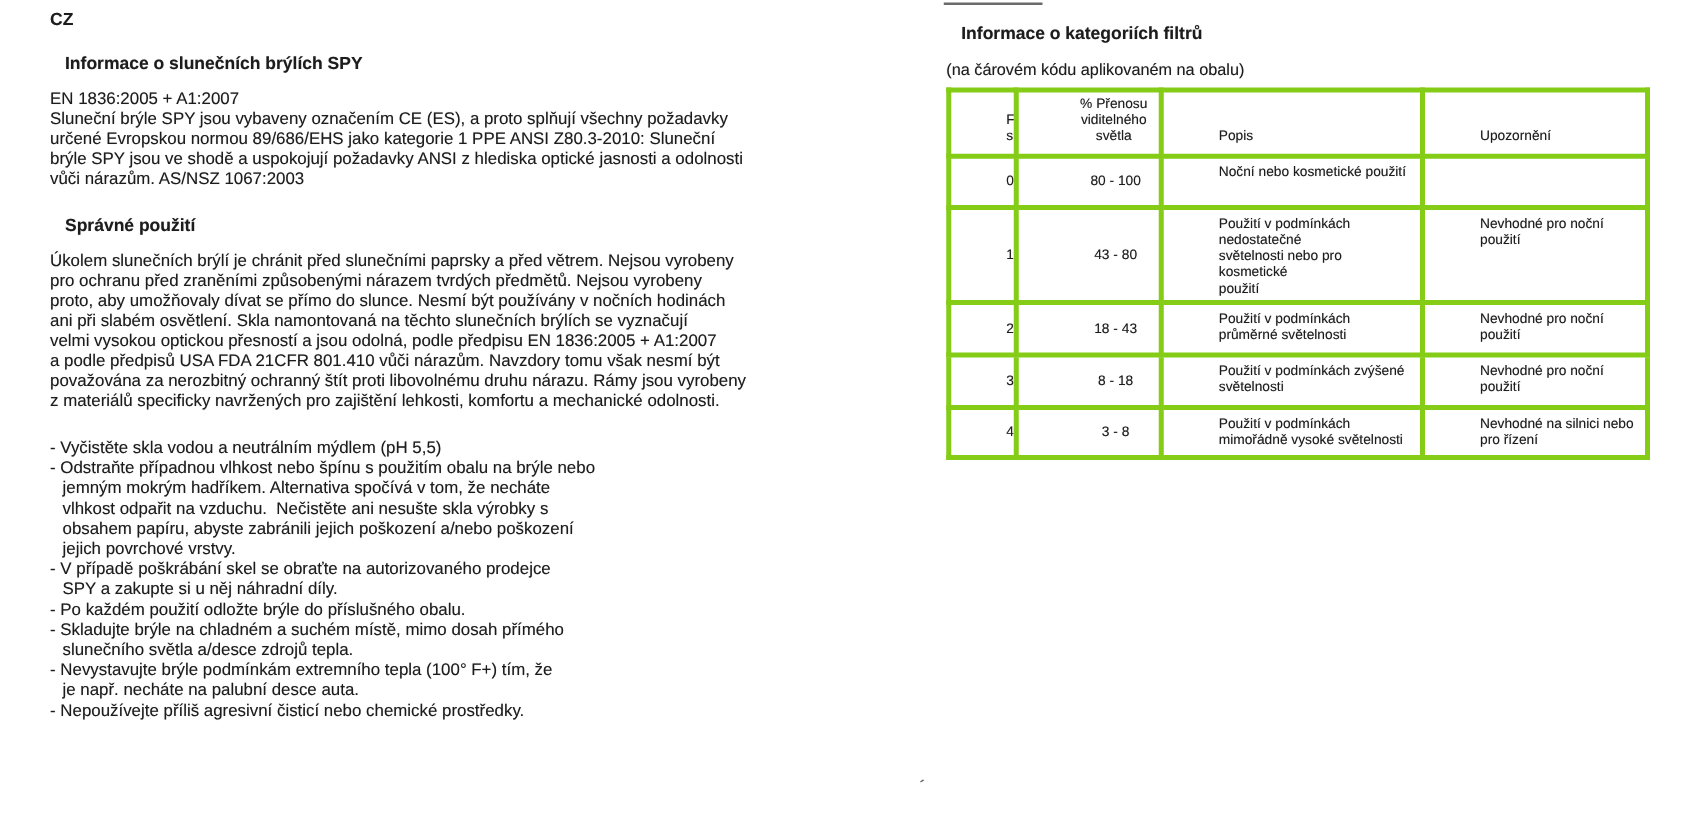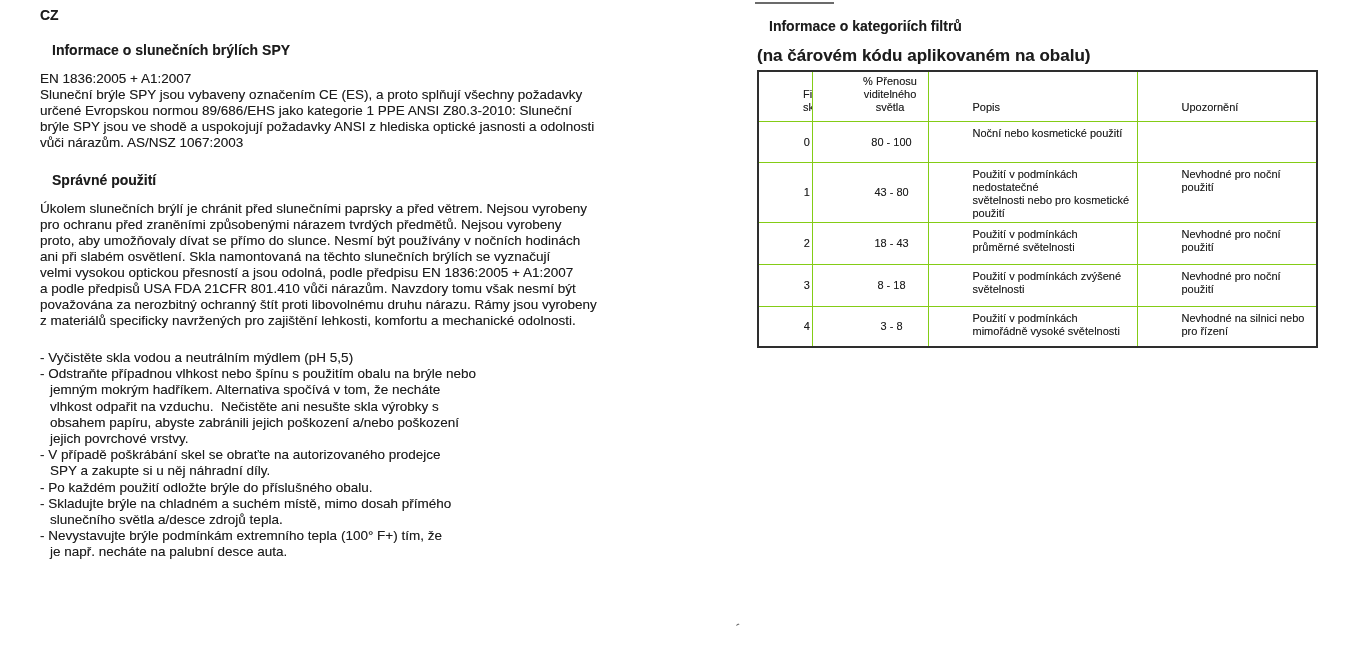--- a/index.html
+++ b/index.html
@@ -26,29 +26,29 @@
   p.body {
     margin: 0; font-size: 13.5px; line-height: 16px;
     white-space: pre-wrap;
   }
   .bullets { font-size: 13.5px; line-height: 16.2px; margin-top: 1px; }
   .bullet { white-space: pre-wrap; padding-left: 10px; text-indent: -10px; }
 
   
   .right-col { position: absolute; left: 757px; top: 6px; width: 606px; }
   .right-col h2.heading { line-height: 17px; }
-  .subtitle { font-size: 17px; line-height: 17px; margin: 0; font-weight: bold; }
+  .subtitle { font-size: 13px; line-height: 17px; margin: 0; }
 
   table.filters {
     border-collapse: collapse; table-layout: fixed;
     width: 559px; margin-top: 6px;
     font-size: 11px; line-height: 13px;
     border: 2px solid #2e2e2e;
   }
-  table.filters th, table.filters td { border: 1px solid #84cc16; overflow: hidden; padding-left: 44px; }
+  table.filters th, table.filters td { border: 4px solid #84cc16; overflow: hidden; padding-left: 44px; }
   table.filters thead tr { height: 43px; }
   table.filters tbody tr:nth-child(1) { height: 41px; }
   table.filters tbody tr:nth-child(2) { height: 43px; }
   table.filters tbody tr:nth-child(3) { height: 42px; }
   table.filters tbody tr:nth-child(4) { height: 42px; }
   table.filters tbody tr:nth-child(5) { height: 40px; }
   th { font-weight: normal; vertical-align: bottom; padding: 3px 4px 7px 4px; }
   th.c0 { text-align: center; }
   th.c1 { text-align: center; white-space: pre-line; }
   th.c2, th.c3 { text-align: left; padding-left: 8px; }
@@ -94,20 +94,21 @@
 vlhkost odpařit na vzduchu.  Nečistěte ani nesušte skla výrobky s
 obsahem papíru, abyste zabránili jejich poškození a/nebo poškození
 jejich povrchové vrstvy.</div>
       <div class="bullet">- V případě poškrábání skel se obraťte na autorizovaného prodejce
 SPY a zakupte si u něj náhradní díly.</div>
       <div class="bullet">- Po každém použití odložte brýle do příslušného obalu.</div>
       <div class="bullet">- Skladujte brýle na chladném a suchém místě, mimo dosah přímého
 slunečního světla a/desce zdrojů tepla.</div>
       <div class="bullet">- Nevystavujte brýle podmínkám extremního tepla (100° F+) tím, že
 je např. necháte na palubní desce auta.</div>
+      <div class="bullet">- Nepoužívejte příliš agresivní čisticí nebo chemické prostředky.</div>
     </div>
   </div>
 </div>
 
 <div class="right-col">
   <h2 class="heading">Informace o kategoriích filtrů</h2>
   <div class="subtitle">(na čárovém kódu aplikovaném na obalu)</div>
 
   <table class="filters">
     <colgroup>

